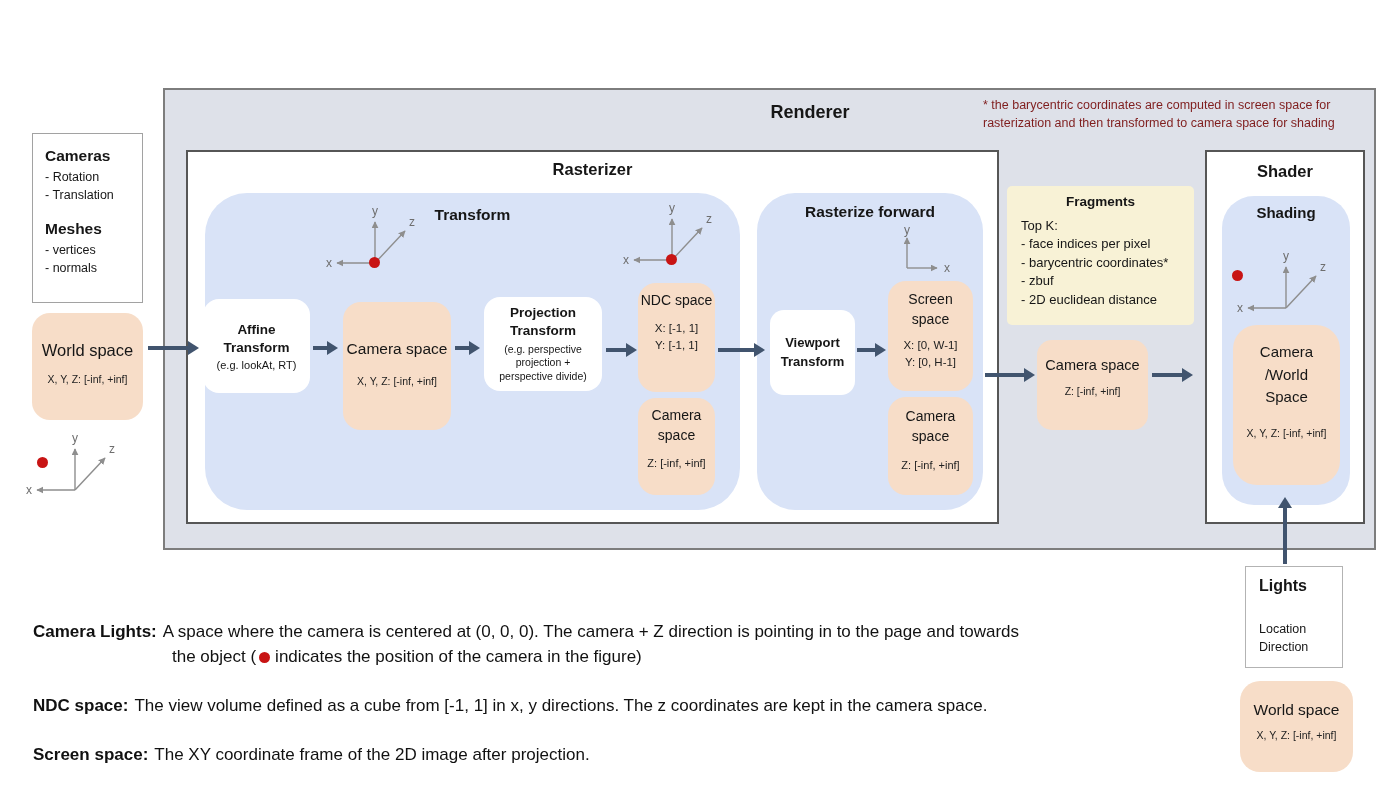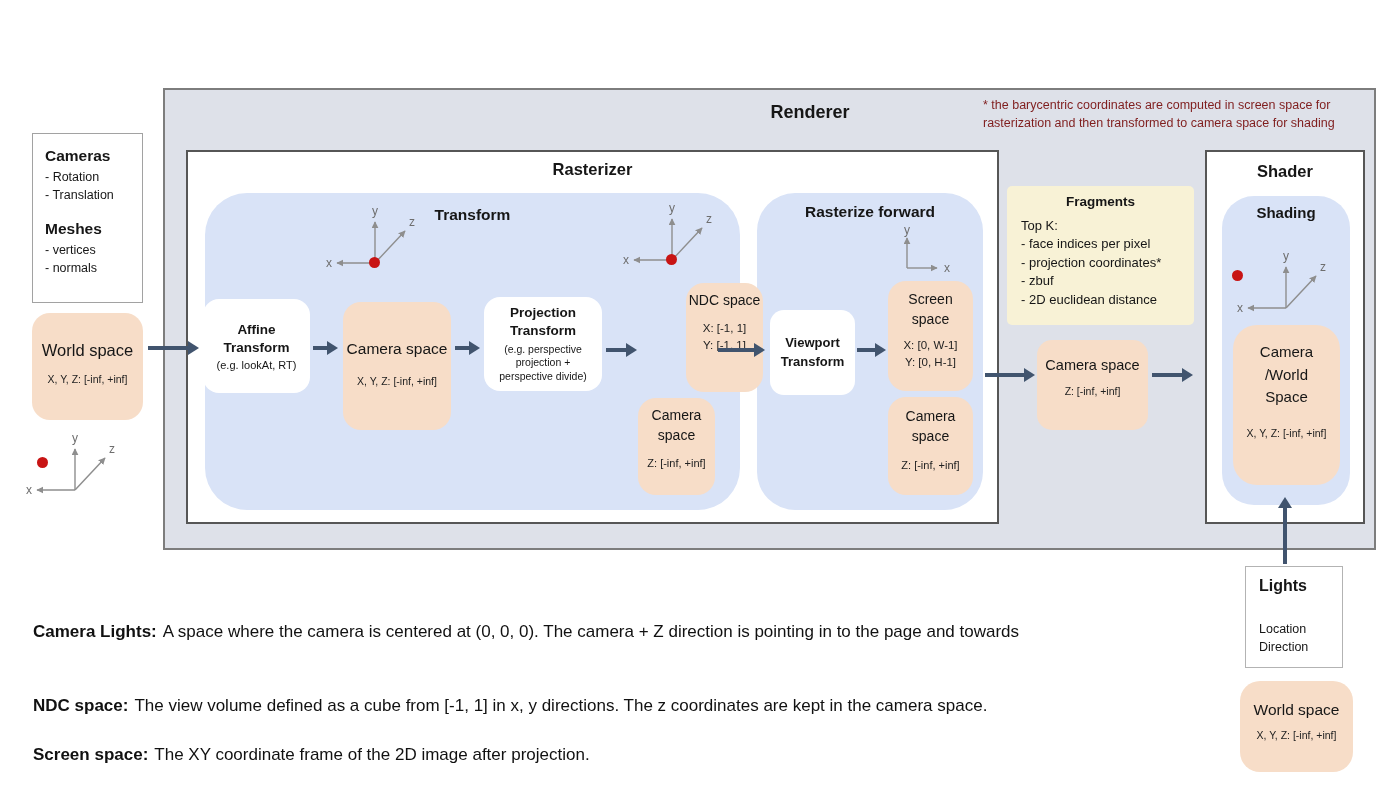--- a/index.html
+++ b/index.html
@@ -63,21 +63,21 @@
   <div class="abs peach" style="left:343px;top:302px;width:108px;height:128px;padding-top:38px;">
     <div style="font-size:15.5px;">Camera space</div>
     <div class="range" style="margin-top:17px;">X, Y, Z: [-inf, +inf]</div>
   </div>
 
   <div class="abs white-node" style="left:484px;top:297px;width:118px;height:94px;padding:4px 8px;">
     <div class="bold" style="font-size:13.5px;line-height:1.3;">Projection Transform</div>
     <div style="font-size:10.5px;line-height:1.3;margin-top:3px;">(e.g. perspective projection + perspective divide)</div>
   </div>
 
-  <div class="abs peach" style="left:638px;top:283px;width:77px;height:109px;padding-top:8px;margin-left:48px;">
+  <div class="abs peach" style="left:638px;top:283px;width:77px;height:109px;padding-top:8px;">
     <div style="font-size:14px;line-height:1.4;">NDC space</div>
     <div class="range" style="margin-top:9px;font-size:11.5px;line-height:1.5;">
       <div>X: [-1, 1]</div>
       <div>Y: [-1, 1]</div>
     </div>
   </div>
 
   <div class="abs peach" style="left:638px;top:398px;width:77px;height:97px;padding-top:8px;">
     <div style="font-size:14px;line-height:1.4;">Camera space</div>
     <div class="range" style="margin-top:12px;font-size:11px;">Z: [-inf, +inf]</div>
@@ -98,21 +98,21 @@
   <div class="abs peach" style="left:888px;top:397px;width:85px;height:98px;padding-top:10px;">
     <div style="font-size:14px;line-height:1.4;">Camera space</div>
     <div class="range" style="margin-top:13px;font-size:11px;">Z: [-inf, +inf]</div>
   </div>
 
   <div class="abs yellow-box" style="left:1007px;top:186px;width:187px;height:139px;padding:8px 14px;">
     <div class="bold ctr" style="font-size:13.5px;">Fragments</div>
     <div style="font-size:13px;line-height:1.42;margin-top:8px;">
       <div>Top K:</div>
       <div>- face indices per pixel</div>
-      <div>- projection coordinates*</div>
+      <div>- barycentric coordinates*</div>
       <div>- zbuf</div>
       <div>- 2D euclidean distance</div>
     </div>
   </div>
 
   <div class="abs peach" style="left:1037px;top:340px;width:111px;height:90px;padding-top:17px;border-radius:15px;">
     <div style="font-size:14.5px;">Camera space</div>
     <div class="range" style="margin-top:12px;">Z: [-inf, +inf]</div>
   </div>
 
@@ -214,20 +214,23 @@
     <line class="axis-line" x1="56" y1="58" x2="86" y2="26" marker-end="url(#axhead)"></line>
     <text class="axlbl" x="56" y="10" text-anchor="middle">y</text>
     <text class="axlbl" x="10" y="62" text-anchor="middle">x</text>
     <text class="axlbl" x="93" y="21" text-anchor="middle">z</text>
   </svg>
   <div class="dot" style="left:37px;top:457px;"></div>
 
   <div class="def" style="left:33px;top:622px;">
     <b>Camera Lights:</b><span>A space where the camera is centered at (0, 0, 0). The camera + Z direction is pointing in to the page and towards</span>
   </div>
+  <div class="def" style="left:172px;top:647px;">
+    <span>the object (</span><span class="inline-dot"></span><span>indicates the position of the camera in the figure)</span>
+  </div>
   <div class="def" style="left:33px;top:696px;">
     <b>NDC space:</b><span>The view volume defined as a cube from [-1, 1] in x, y directions. The z coordinates are kept in the camera space.</span>
   </div>
   <div class="def" style="left:33px;top:745px;">
     <b>Screen space:</b><span>The XY coordinate frame of the 2D image after projection.</span>
   </div>
 
 </div>
 
 </body></html>

